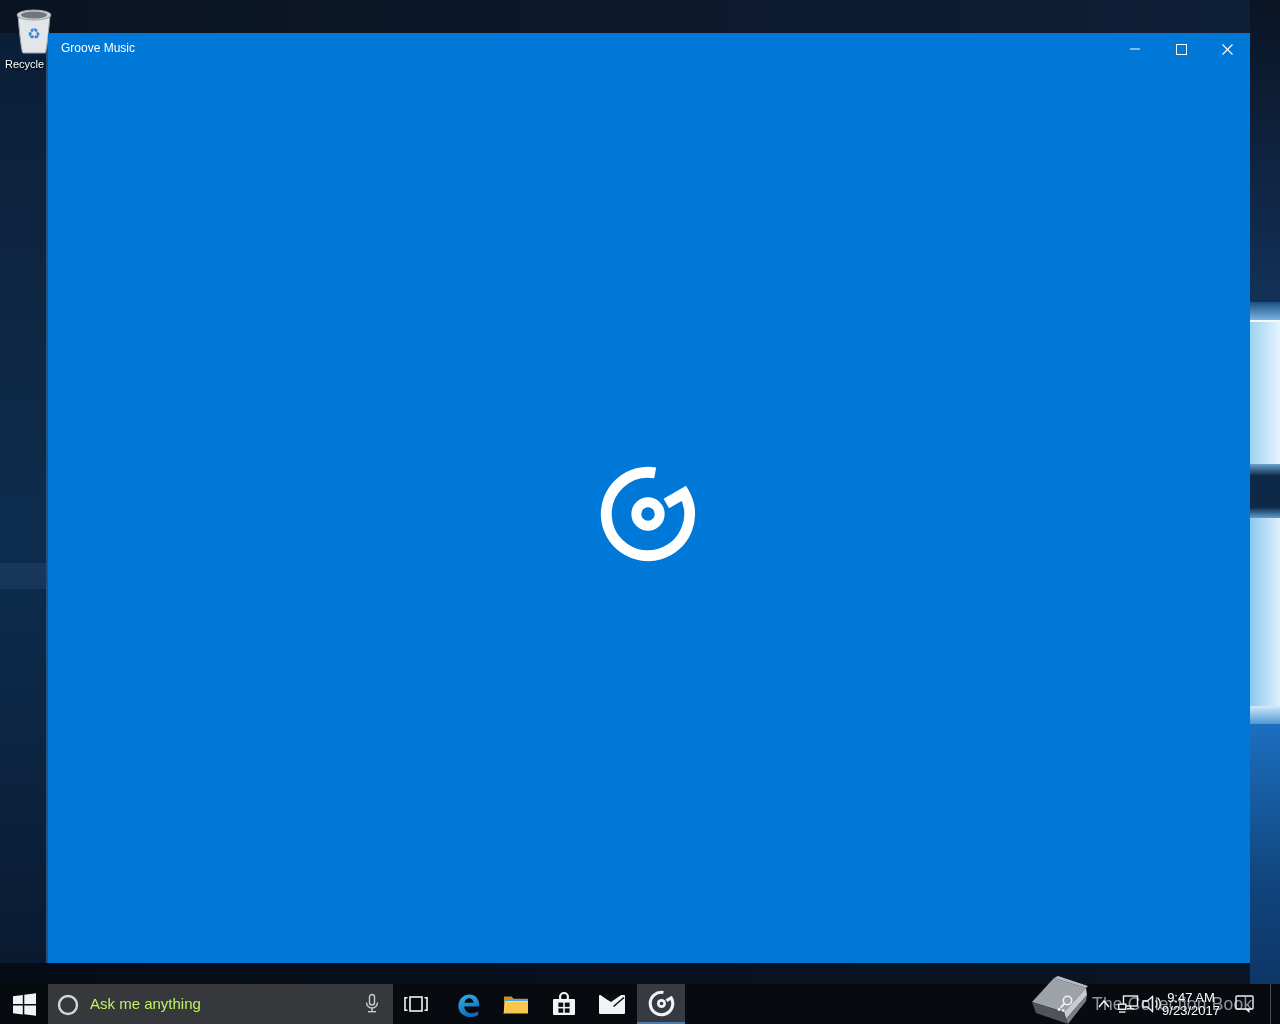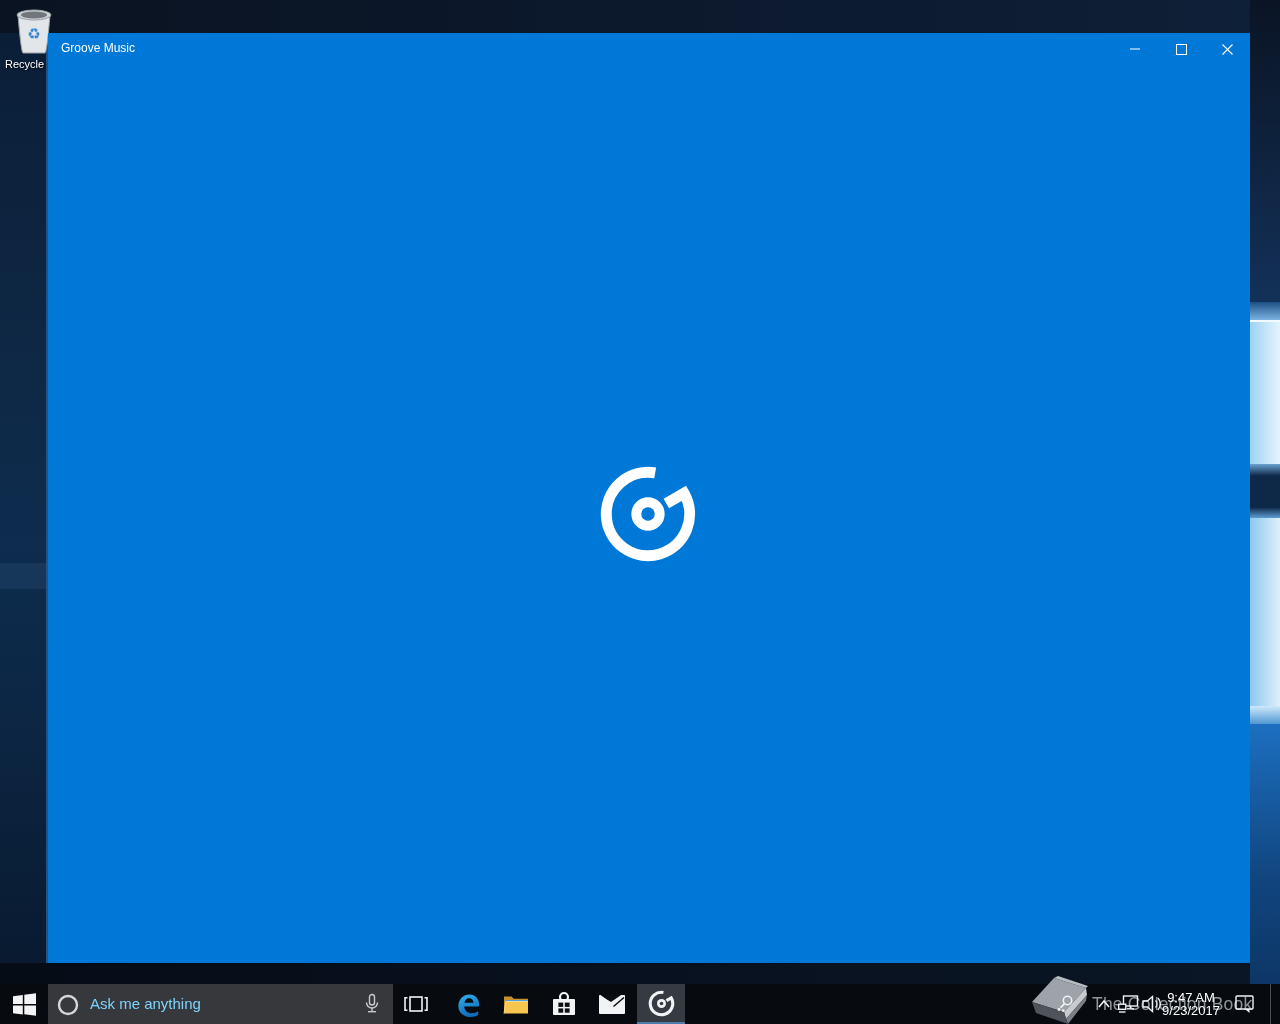--- a/index.html
+++ b/index.html
@@ -41,21 +41,21 @@
   .glogo   { position:absolute; left:550px; top:431px; width:100px; height:100px; }
 
   
   .taskbar { position:absolute; left:0; top:984px; width:1280px; height:40px;
              background:rgba(7,9,13,0.95); z-index:20; overflow:visible; }
   .tb-item { position:absolute; top:0; height:40px; display:flex; align-items:center;
              justify-content:center; z-index:2; }
   .startbtn   { left:0; width:48px; }
   .searchbox  { left:48px; width:345px; background:#36383c; z-index:2; }
   .searchbox .ring { position:absolute; left:9px; top:10px; }
-  .searchbox .stext{ position:absolute; left:42px; top:11px; font-size:15px; color:#7dd3fc; }
+  .searchbox .stext{ position:absolute; left:42px; top:11px; font-size:15px; color:#bef264; }
   .searchbox .mic  { position:absolute; left:315px; top:9px; }
   .appbtn  { width:46px; }
   .b-taskview { left:393px; } .b-edge { left:445px; } .b-folder { left:493px; }
   .b-store { left:541px; }    .b-mail { left:589px; }
   .b-groove { left:637px; width:48px; background:#363b41; border-bottom:2px solid #4d7aa8; }
 
   .tray-ic { position:absolute; top:0; height:40px; display:flex; align-items:center;
              justify-content:center; z-index:3; }
   .t-magnifier { left:1054px; width:24px; }
   .t-chevron   { left:1094px; width:20px; }

